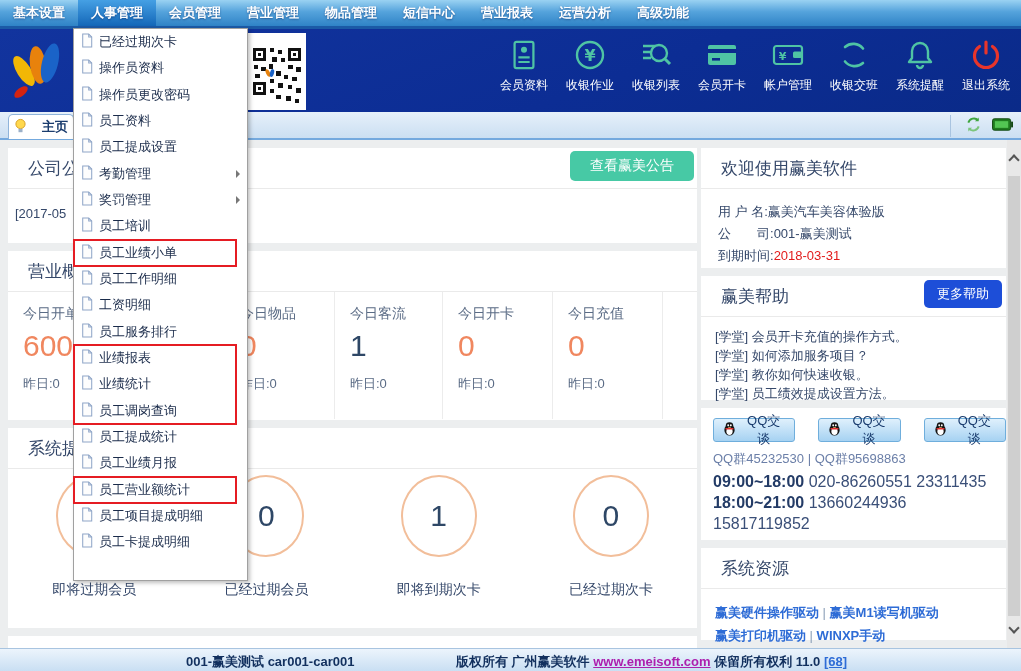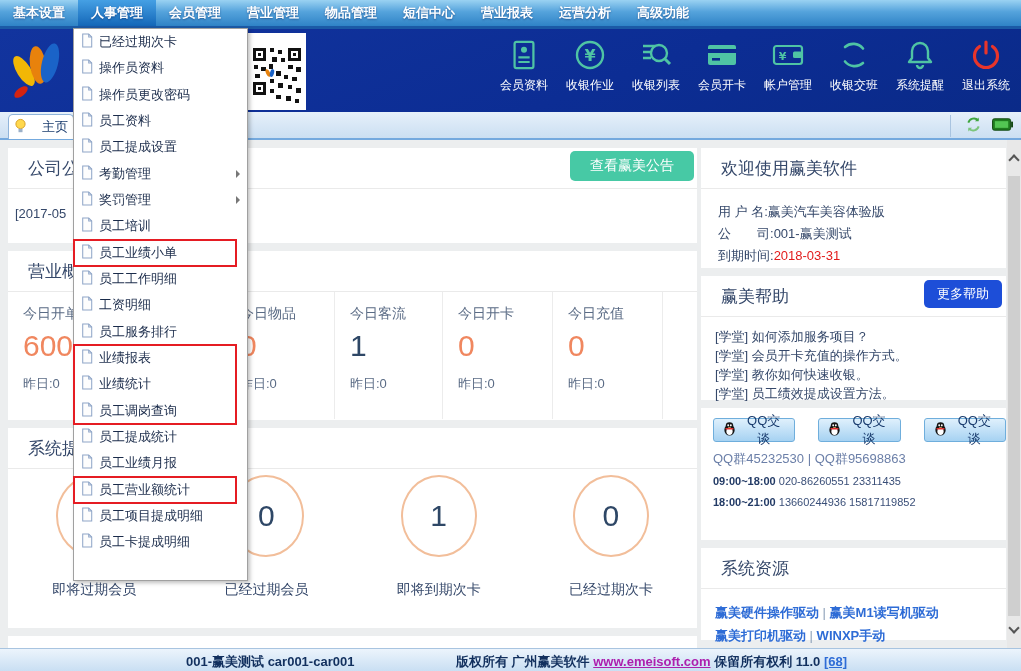--- a/index.html
+++ b/index.html
@@ -20,21 +20,21 @@
   .toolbar{position:absolute;right:2px;top:8px;display:flex;}
   .tb-item{width:66px;text-align:center;cursor:pointer;}
   .tb-icon{height:36px;display:flex;align-items:center;justify-content:center;color:#4FC4A4;}
   .tb-item.exit .tb-icon{color:#E8352B;}
   .tb-label{color:#fff;font-size:12px;margin-top:4px;}
   
   .tabbar{position:absolute;left:0;top:112px;width:100%;height:28px;box-sizing:border-box;
     background:linear-gradient(#E6F0FA,#CBDFF2);border-bottom:2px solid #74A9DE;}
   .tab{position:absolute;left:8px;top:2px;height:24px;width:64px;background:#fff;
     border:1px solid #8FB4DA;border-bottom:none;border-radius:5px 5px 0 0;display:flex;
-    align-items:center;justify-content:center;gap:15px;font-size:13px;font-weight:normal;color:#1A3C6E;cursor:pointer;}
+    align-items:center;justify-content:center;gap:15px;font-size:13px;font-weight:bold;color:#1A3C6E;cursor:pointer;}
   .tabbar-icons{position:absolute;right:8px;top:3px;height:22px;display:flex;align-items:center;
     gap:10px;border-left:1px solid #A9C4E0;padding-left:14px;}
   
   .panel{position:absolute;background:#fff;}
   .ph{font-size:17px;color:#35486A;padding:9px 0 8px 20px;border-bottom:1px solid #EAEAEA;}
   #p-ann{left:8px;top:148px;width:689px;height:95px;}
   #ann-date{font-size:13px;color:#35486A;padding:17px 0 0 7px;}
   #ann-btn{position:absolute;top:3px;right:3px;width:124px;height:30px;background:#47C9A5;
     color:#fff;border:none;border-radius:5px;font-size:14px;cursor:pointer;font-family:inherit;}
   #p-ovr{left:8px;top:251px;width:689px;height:169px;}
@@ -58,21 +58,21 @@
   #p-help{left:701px;top:276px;width:305px;height:124px;}
   #help-btn{position:absolute;top:4px;right:4px;width:78px;height:28px;background:#1d4ed8;
     color:#fff;border:none;border-radius:5px;font-size:13px;cursor:pointer;font-family:inherit;}
   .help-lines{padding:10px 0 0 14px;font-size:13px;color:#35486A;line-height:19px;}
   #p-support{left:701px;top:408px;width:305px;height:132px;}
   .qq-row{display:flex;gap:23px;padding:10px 0 0 12px;}
   .qq-btn{height:24px;padding:0 8px;display:flex;align-items:center;gap:4px;
     background:linear-gradient(#DFF0FC,#A6D2F2);border:1px solid #6FAEDC;border-radius:3px;
     font-size:13px;color:#1A3C6E;cursor:pointer;font-family:inherit;}
   .qq-groups{padding:8px 0 0 12px;font-size:13px;color:#6B7FA8;}
-  .hours{padding:3px 0 0 12px;font-size:11px;color:#3A4F78;line-height:21px;}
+  .hours{padding:3px 0 0 12px;font-size:16px;color:#3A4F78;line-height:21px;}
   .hours b{color:#233B66;}
   #p-res{left:701px;top:548px;width:305px;height:92px;}
   .res-links{padding:12px 0 0 14px;font-size:13px;color:#2E6CD6;line-height:23px;font-weight:bold;}
   .res-links .sep{color:#8CA0B8;font-weight:normal;}
   .res-links a{color:#2E6CD6;text-decoration:none;cursor:pointer;}
   
   #sb{position:absolute;right:0;top:140px;width:14px;height:508px;background:#E8E8E8;}
   .chev{position:absolute;left:3px;width:6px;height:6px;border-left:2px solid #555;border-top:2px solid #555;}
   .chev.up{top:16px;transform:rotate(45deg);}
   .chev.down{bottom:16px;transform:rotate(225deg);}
@@ -339,22 +339,22 @@
         <div><span>用 户 名:</span><span>赢美汽车美容体验版</span></div>
         <div><span>公　　司:</span><span>001-赢美测试</span></div>
         <div><span>到期时间:</span><span class="red">2018-03-31</span></div>
       </div>
   </div>
 
   <div class="panel" id="p-help">
     <div class="ph">赢美帮助</div>
     <button id="help-btn">更多帮助</button>
     <div class="help-lines" id="help-lines">
+        <div>[学堂] 会员开卡充值的操作方式。</div>
         <div>[学堂] 如何添加服务项目？</div>
-        <div>[学堂] 会员开卡充值的操作方式。</div>
         <div>[学堂] 教你如何快速收银。</div>
         <div>[学堂] 员工绩效提成设置方法。</div>
       </div>
   </div>
 
   <div class="panel" id="p-support">
     <div class="qq-row" id="qq-row">
         <button class="qq-btn">
           <span><svg width="15" height="15" viewBox="0 0 16 16">
               <ellipse cx="8" cy="9.5" rx="5.5" ry="6" fill="#141414"></ellipse>

